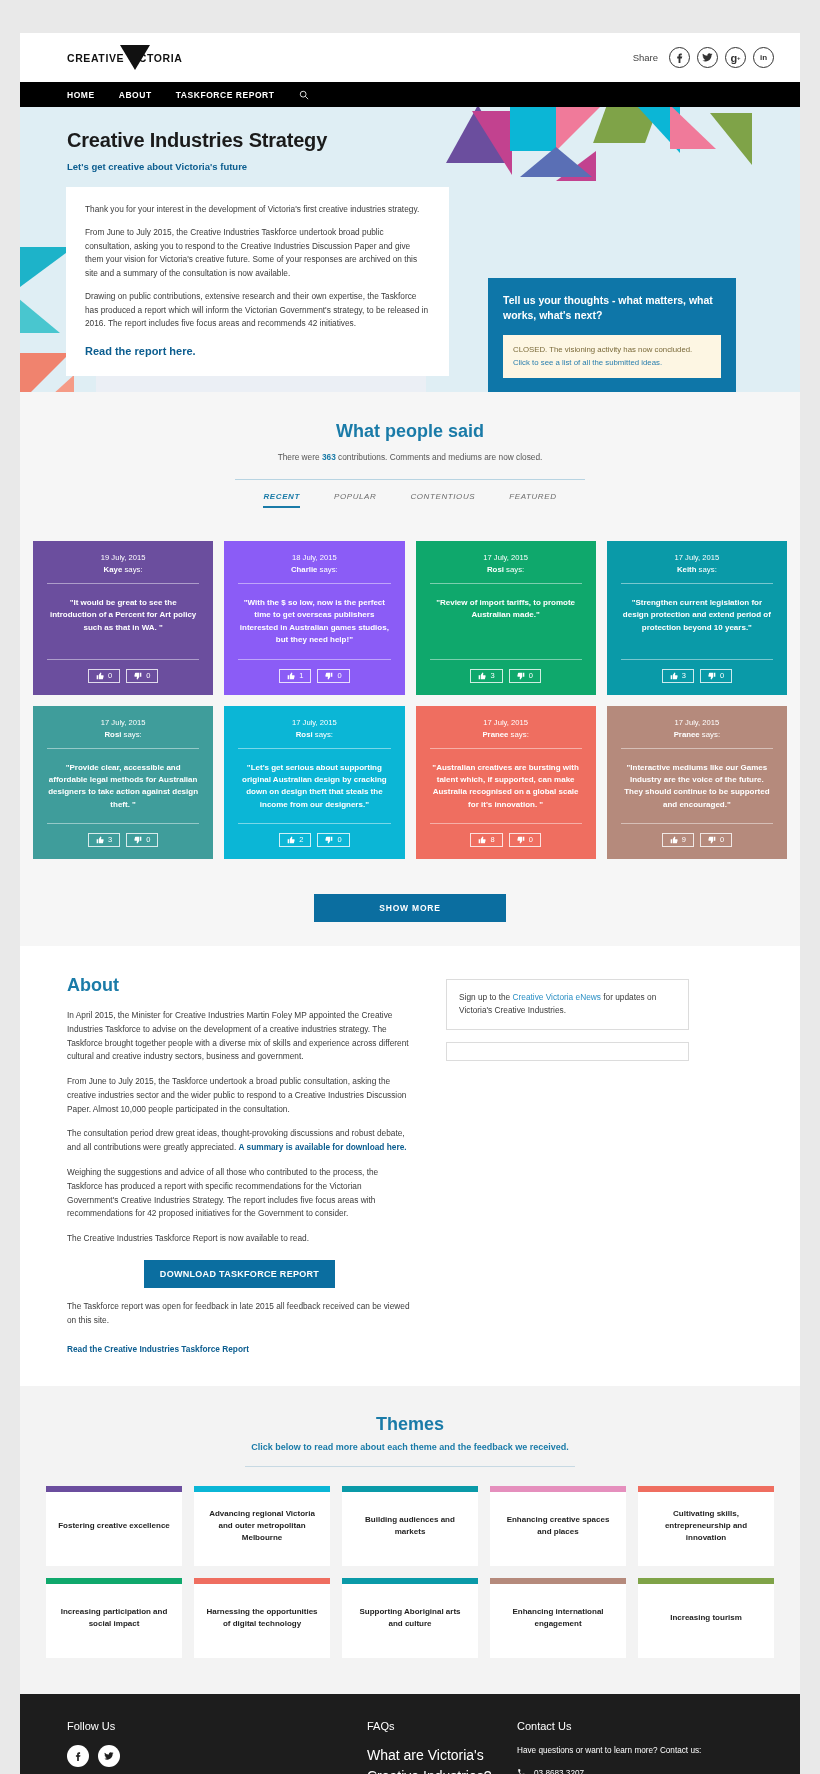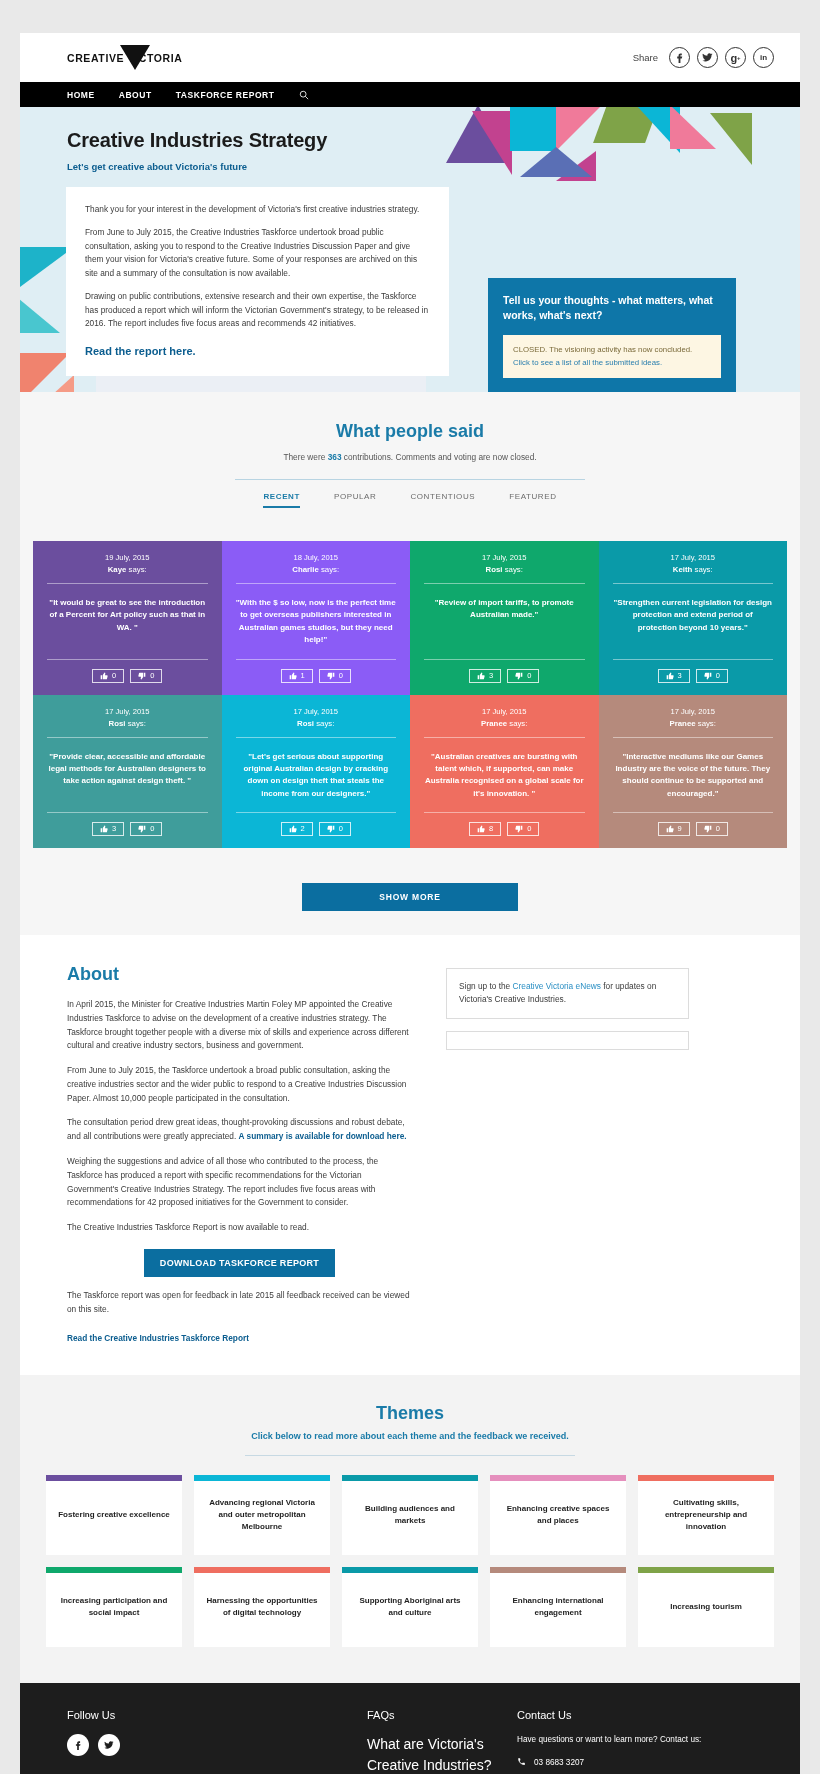--- a/index.html
+++ b/index.html
@@ -183,38 +183,40 @@
     width: 350px;
     height: 1px;
     background: #b8d4e2;
     margin: 17px auto 0 auto;
   }
   .tabs {
     display: flex;
     justify-content: center;
     gap: 34px;
     margin-top: 12px;
+    font-style: italic;
   }
   .tab {
     font-size: 8px;
     letter-spacing: 0.6px;
     color: #6b6b6b;
     font-weight: 400;
     padding-bottom: 5px;
     text-decoration: none;
   }
   .tab.active {
     color: #1a7ba8;
     font-weight: 700;
     border-bottom: 2.5px solid #1a7ba8;
   }
 
   .cards {
     display: grid;
     grid-template-columns: repeat(4, 1fr);
+    gap: 11px;
     padding: 15px 13px;
     margin-top: 18px;
   }
   .card {
     color: #fff;
     padding: 12px 14px 12px 14px;
     display: flex;
     flex-direction: column;
     min-height: 127px;
   }
@@ -250,21 +252,21 @@
   }
   .vote svg { width: 8px; height: 8px; fill: #fff; }
   .showmore-wrap { display: flex; justify-content: center; margin-top: 20px; }
   .showmore {
     background: #0b6ea0;
     color: #fff;
     font-size: 8.5px;
     font-weight: 700;
     letter-spacing: 0.8px;
     padding: 9px 0;
-    width: 216px;
+    width: 192px;
     text-align: center;
     border: none;
     cursor: pointer;
     font-family: "Liberation Sans", sans-serif;
   }
 
   
   .about {
     background: #fff;
     padding: 29px 47px 30px 47px;
@@ -485,21 +487,21 @@
       <div class="tell-note">
         <span>CLOSED. The visioning activity has now concluded.</span>
         <a href="#">Click to see a list of all the submitted ideas.</a>
       </div>
     </div>
   </div>
 
   <div class="wps">
     <h2>What people said</h2>
     <div class="lede">
-      <span>There were </span><b>363</b><span> contributions. Comments and voting are now closed.</span>
+      <span>There were </span><b>363</b><span> contributions. Comments and mediums are now closed.</span>
     </div>
     <div class="tabs-rule"></div>
     <div class="tabs">
       <a href="#" class="tab active">RECENT</a>
       <a href="#" class="tab">POPULAR</a>
       <a href="#" class="tab">CONTENTIOUS</a>
       <a href="#" class="tab">FEATURED</a>
     </div>
     <div class="cards" id="cards">
           <div class="card" style="background: rgb(107, 78, 158);">

